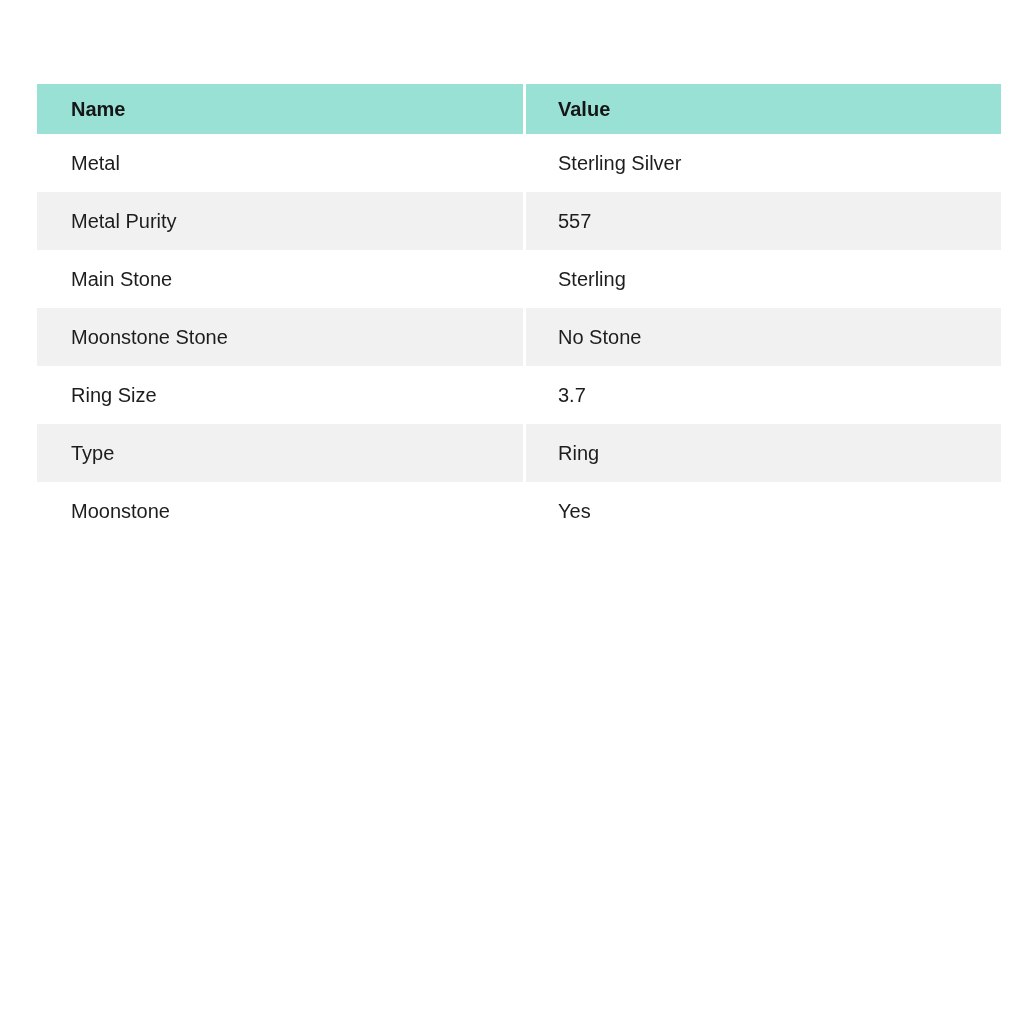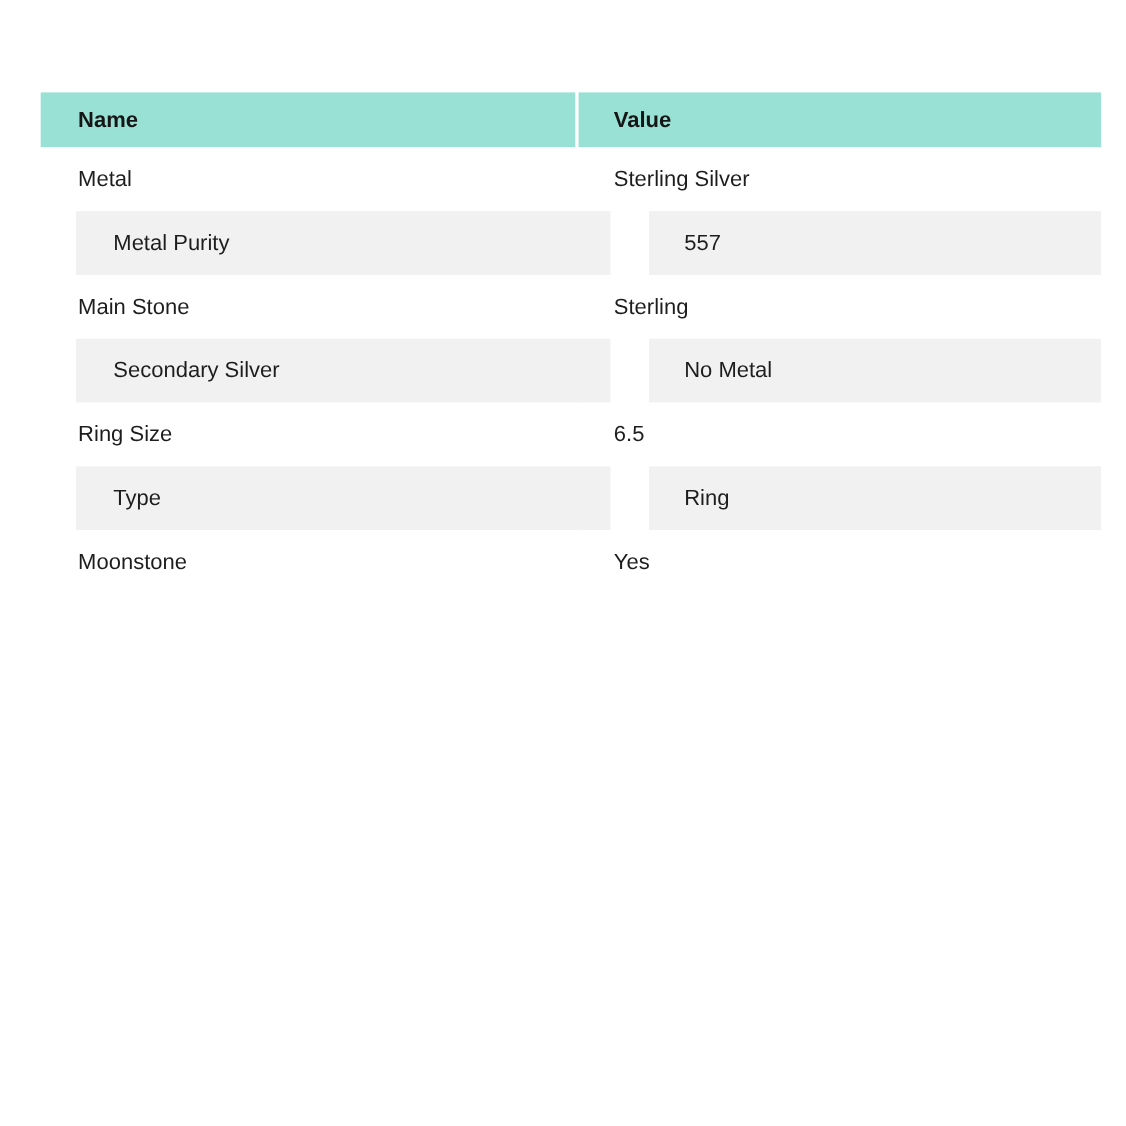--- a/index.html
+++ b/index.html
@@ -55,21 +55,20 @@
     background: var(--header-bg, #9ae1d5);
     font-weight: 700;
     color: var(--header-text, #161616);
   }
   .t-row.body-row .cell {
     height: 58px;
     background: var(--row-bg, #ffffff);
   }
   .t-row.body-row.alt .cell {
     background: var(--row-alt-bg, #f1f1f1);
-    margin-left: 32px;
   }
 </style>
 </head>
 <body style="background: rgb(255, 255, 255);">
 
 <div class="page">
 
   <div class="spec-table">
 
     <div class="t-row header-row">
@@ -86,27 +85,27 @@
       <div class="cell col-name">Metal Purity</div>
       <div class="cell col-value">557</div>
     </div>
 
     <div class="t-row body-row">
       <div class="cell col-name">Main Stone</div>
       <div class="cell col-value">Sterling</div>
     </div>
 
     <div class="t-row body-row alt">
-      <div class="cell col-name">Secondary Silver</div>
-      <div class="cell col-value">No Metal</div>
+      <div class="cell col-name">Moonstone Stone</div>
+      <div class="cell col-value">No Stone</div>
     </div>
 
     <div class="t-row body-row">
       <div class="cell col-name">Ring Size</div>
-      <div class="cell col-value">6.5</div>
+      <div class="cell col-value">3.7</div>
     </div>
 
     <div class="t-row body-row alt">
       <div class="cell col-name">Type</div>
       <div class="cell col-value">Ring</div>
     </div>
 
     <div class="t-row body-row">
       <div class="cell col-name">Moonstone</div>
       <div class="cell col-value">Yes</div>

